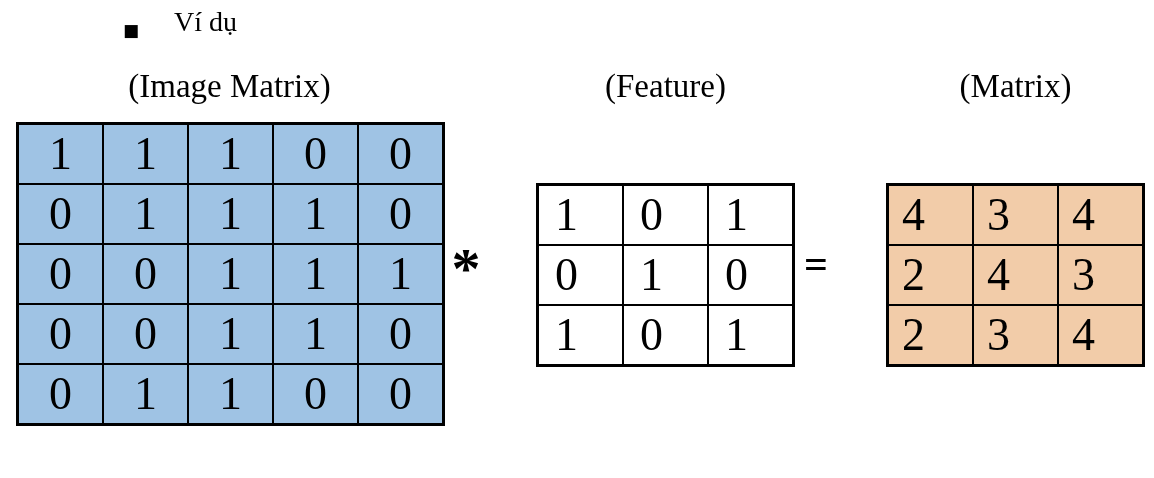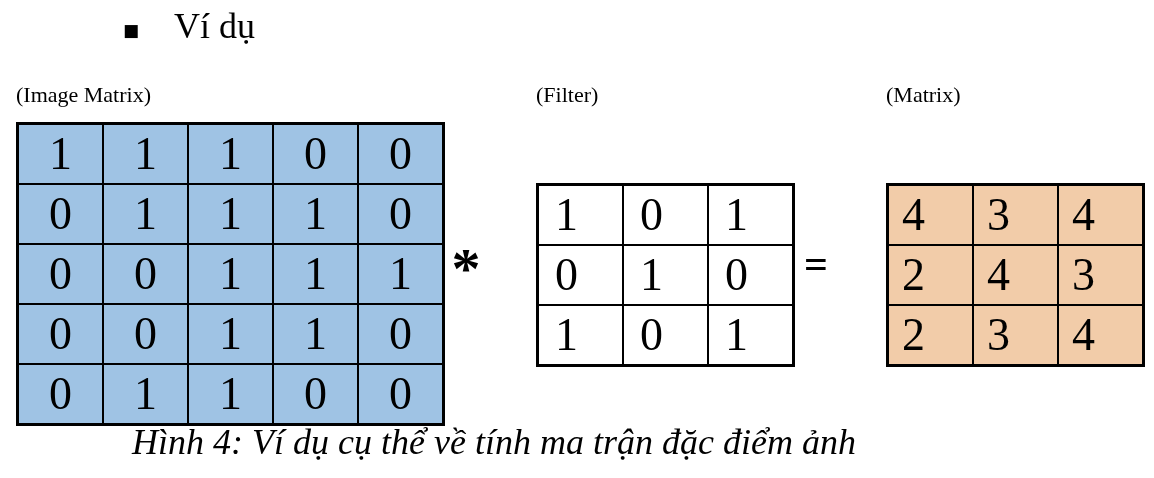--- a/index.html
+++ b/index.html
@@ -22,32 +22,32 @@
     display: flex;
     align-items: flex-start;
   }
   .bullet-glyph {
     font-family: "DejaVu Sans", sans-serif;
     font-size: 17px;
     line-height: 40px;
     margin-top: 3px;
   }
   .bullet-text {
-    font-size: 36px;
+    font-size: 28px;
     line-height: 1.1;
     margin-left: 35px;
   }
 
   
   .matrix-label {
     position: absolute;
-    top: 82px;
-    font-size: 22px;
+    top: 67px;
+    font-size: 33px;
     line-height: 1.2;
-    text-align: left;
+    text-align: center;
     white-space: nowrap;
   }
   .label-image   { left: 16px;  width: 427px; }
   .label-filter  { left: 536px; width: 259px; }
   .label-feature { left: 886px; width: 259px; }
 
   
   .matrix {
     position: absolute;
     display: grid;
@@ -118,21 +118,21 @@
 <body>
 
 <div class="canvas">
 
   <div class="bullet-title">
     <span class="bullet-glyph">■</span>
     <span class="bullet-text">Ví dụ</span>
   </div>
 
   <div class="matrix-label label-image">(Image Matrix)</div>
-  <div class="matrix-label label-filter">(Filter)</div>
+  <div class="matrix-label label-filter">(Feature)</div>
   <div class="matrix-label label-feature">(Matrix)</div>
 
   <div class="matrix image-matrix">
       <div class="cell">1</div>
       <div class="cell">1</div>
       <div class="cell">1</div>
       <div class="cell">0</div>
       <div class="cell">0</div>
       <div class="cell">0</div>
       <div class="cell">1</div>
@@ -177,15 +177,14 @@
       <div class="cell">3</div>
       <div class="cell">4</div>
       <div class="cell">2</div>
       <div class="cell">4</div>
       <div class="cell">3</div>
       <div class="cell">2</div>
       <div class="cell">3</div>
       <div class="cell">4</div>
     </div>
 
-  <div class="fig-caption">Hình 4: Ví dụ cụ thể về tính ma trận đặc điểm ảnh</div>
 
 </div>
 
 </body></html>

